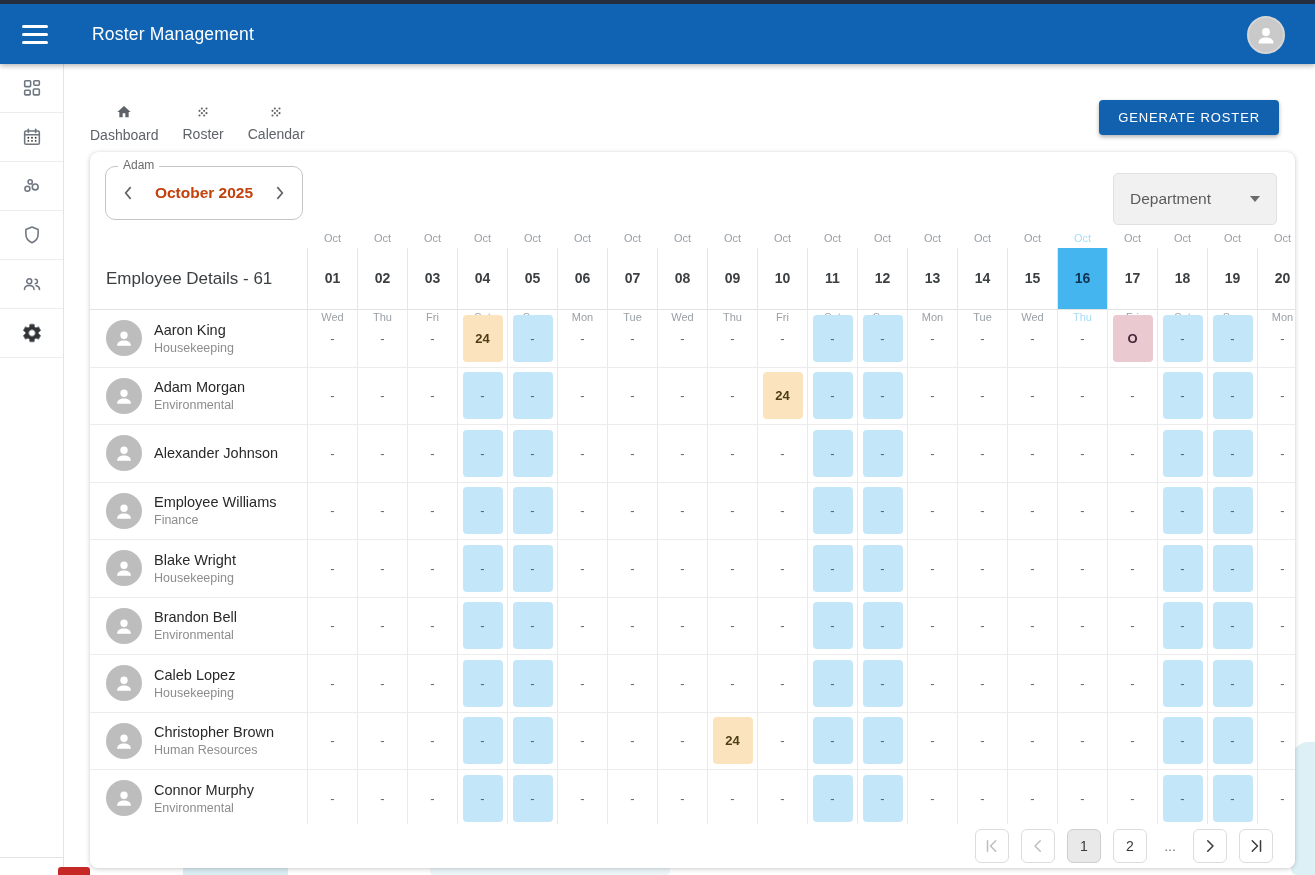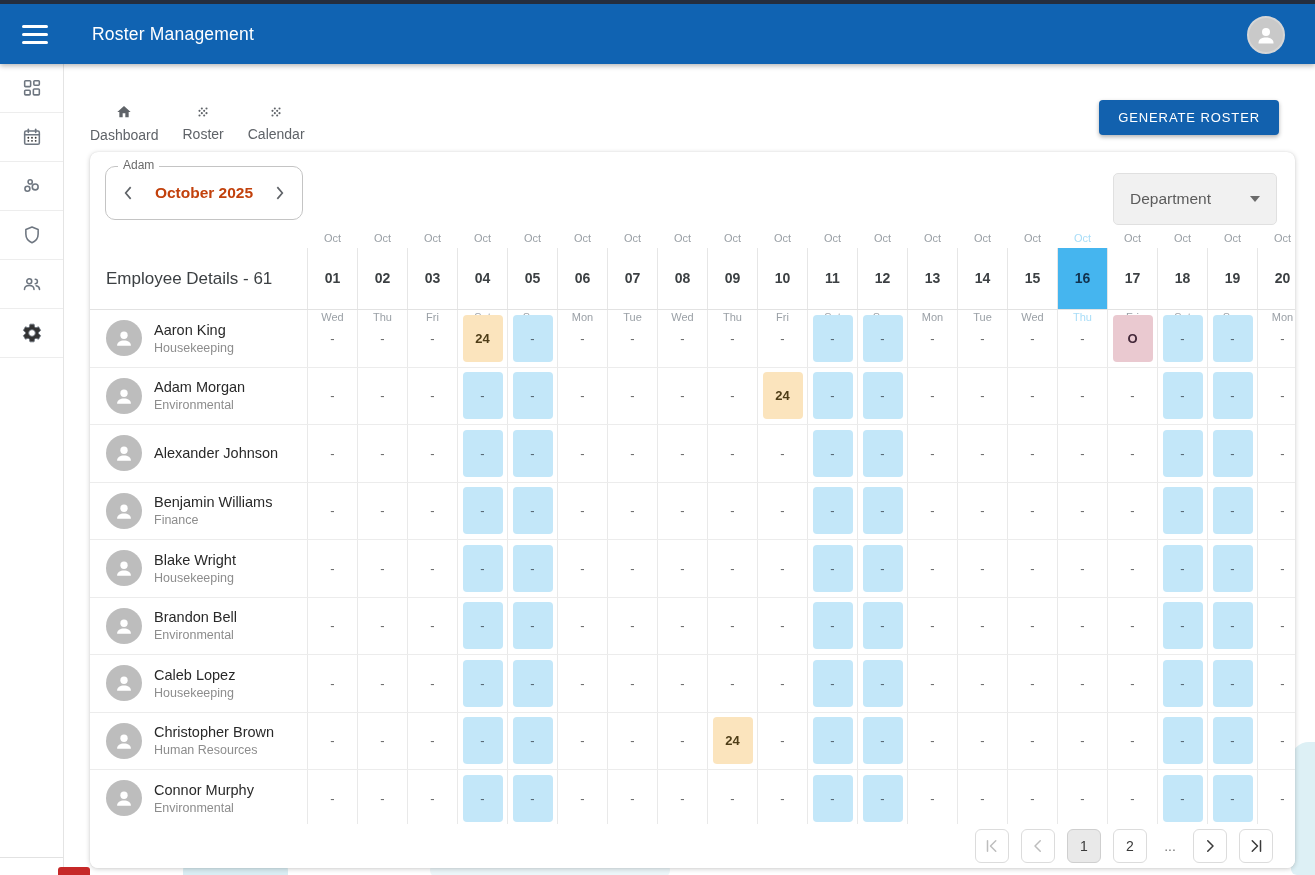--- a/index.html
+++ b/index.html
@@ -597,21 +597,21 @@
           </div>
           <div class="emp-row">
             <div class="emp-cell">
               <div class="avatar">
                 <svg width="22" height="22" viewBox="0 0 24 24" fill="#fff" stroke="none">
                   <circle cx="12" cy="9" r="4"></circle>
                   <path d="M4.5 20c0-3.6 3.4-5.4 7.5-5.4s7.5 1.8 7.5 5.4v.5h-15z"></path>
                 </svg>
               </div>
               <div class="emp-meta">
-                <span class="emp-name">Benjamin Williams</span>
+                <span class="emp-name">Employee Williams</span>
                 <span class="emp-dept">Finance</span>
               </div>
             </div>
             <div class="day-cell">
               <span class="dash">-</span>
             </div>
             <div class="day-cell">
               <span class="dash">-</span>
             </div>
             <div class="day-cell">

